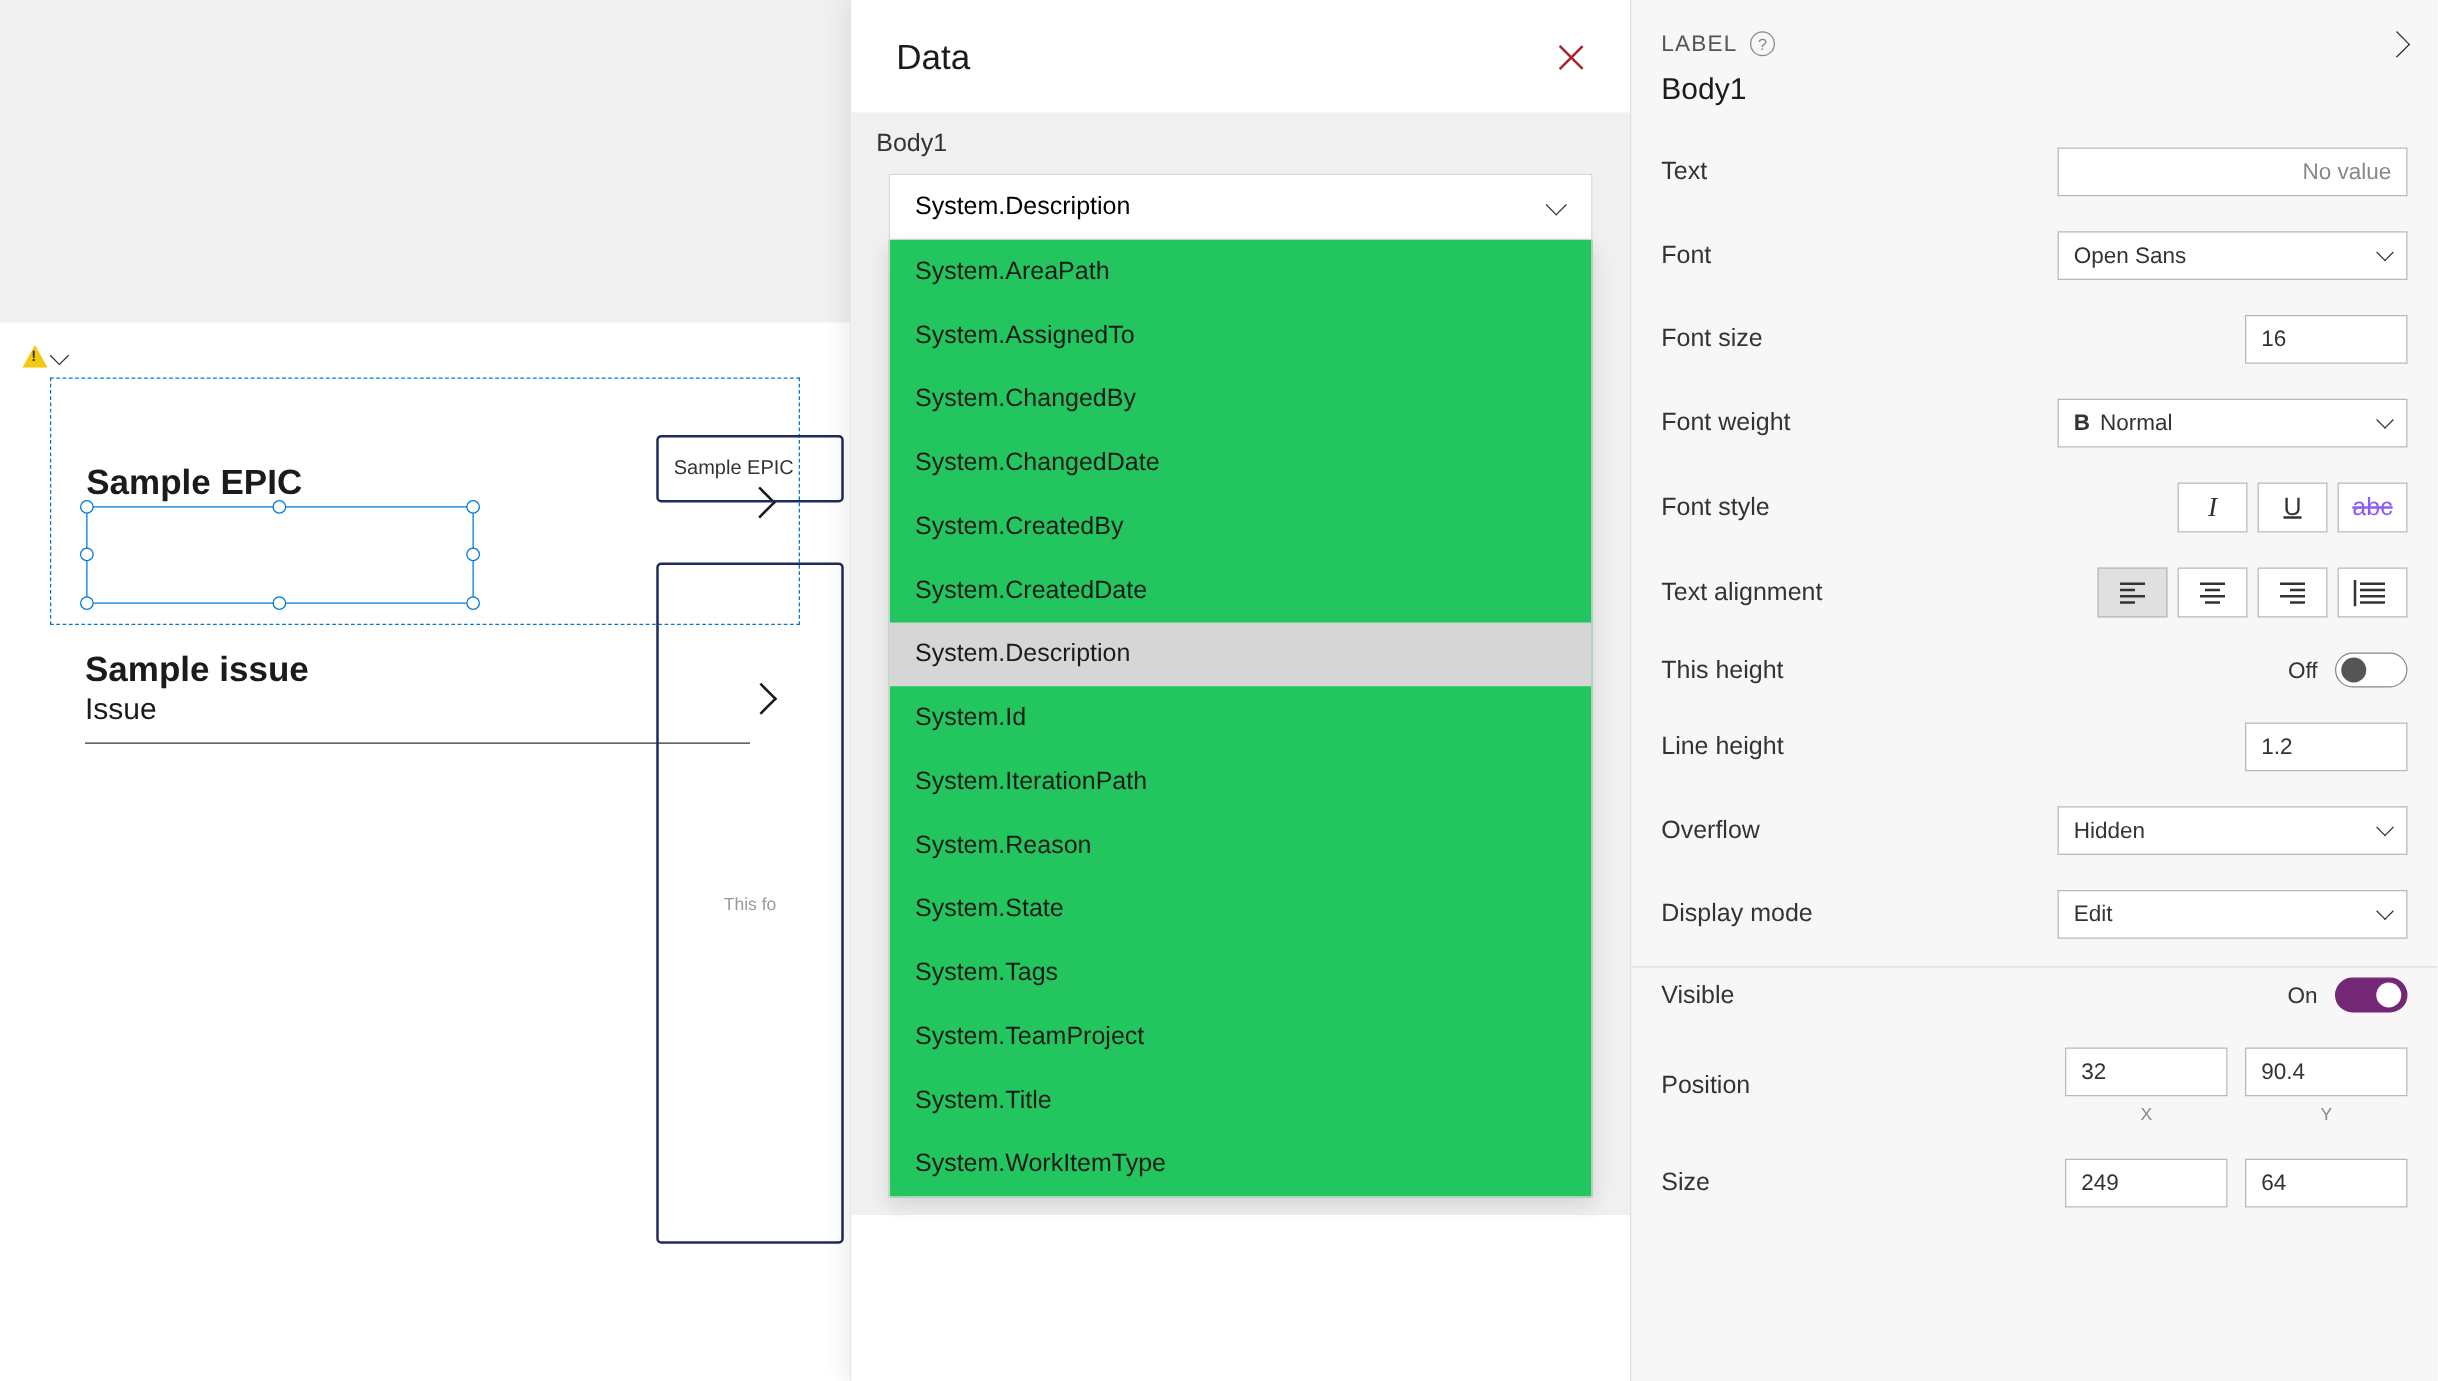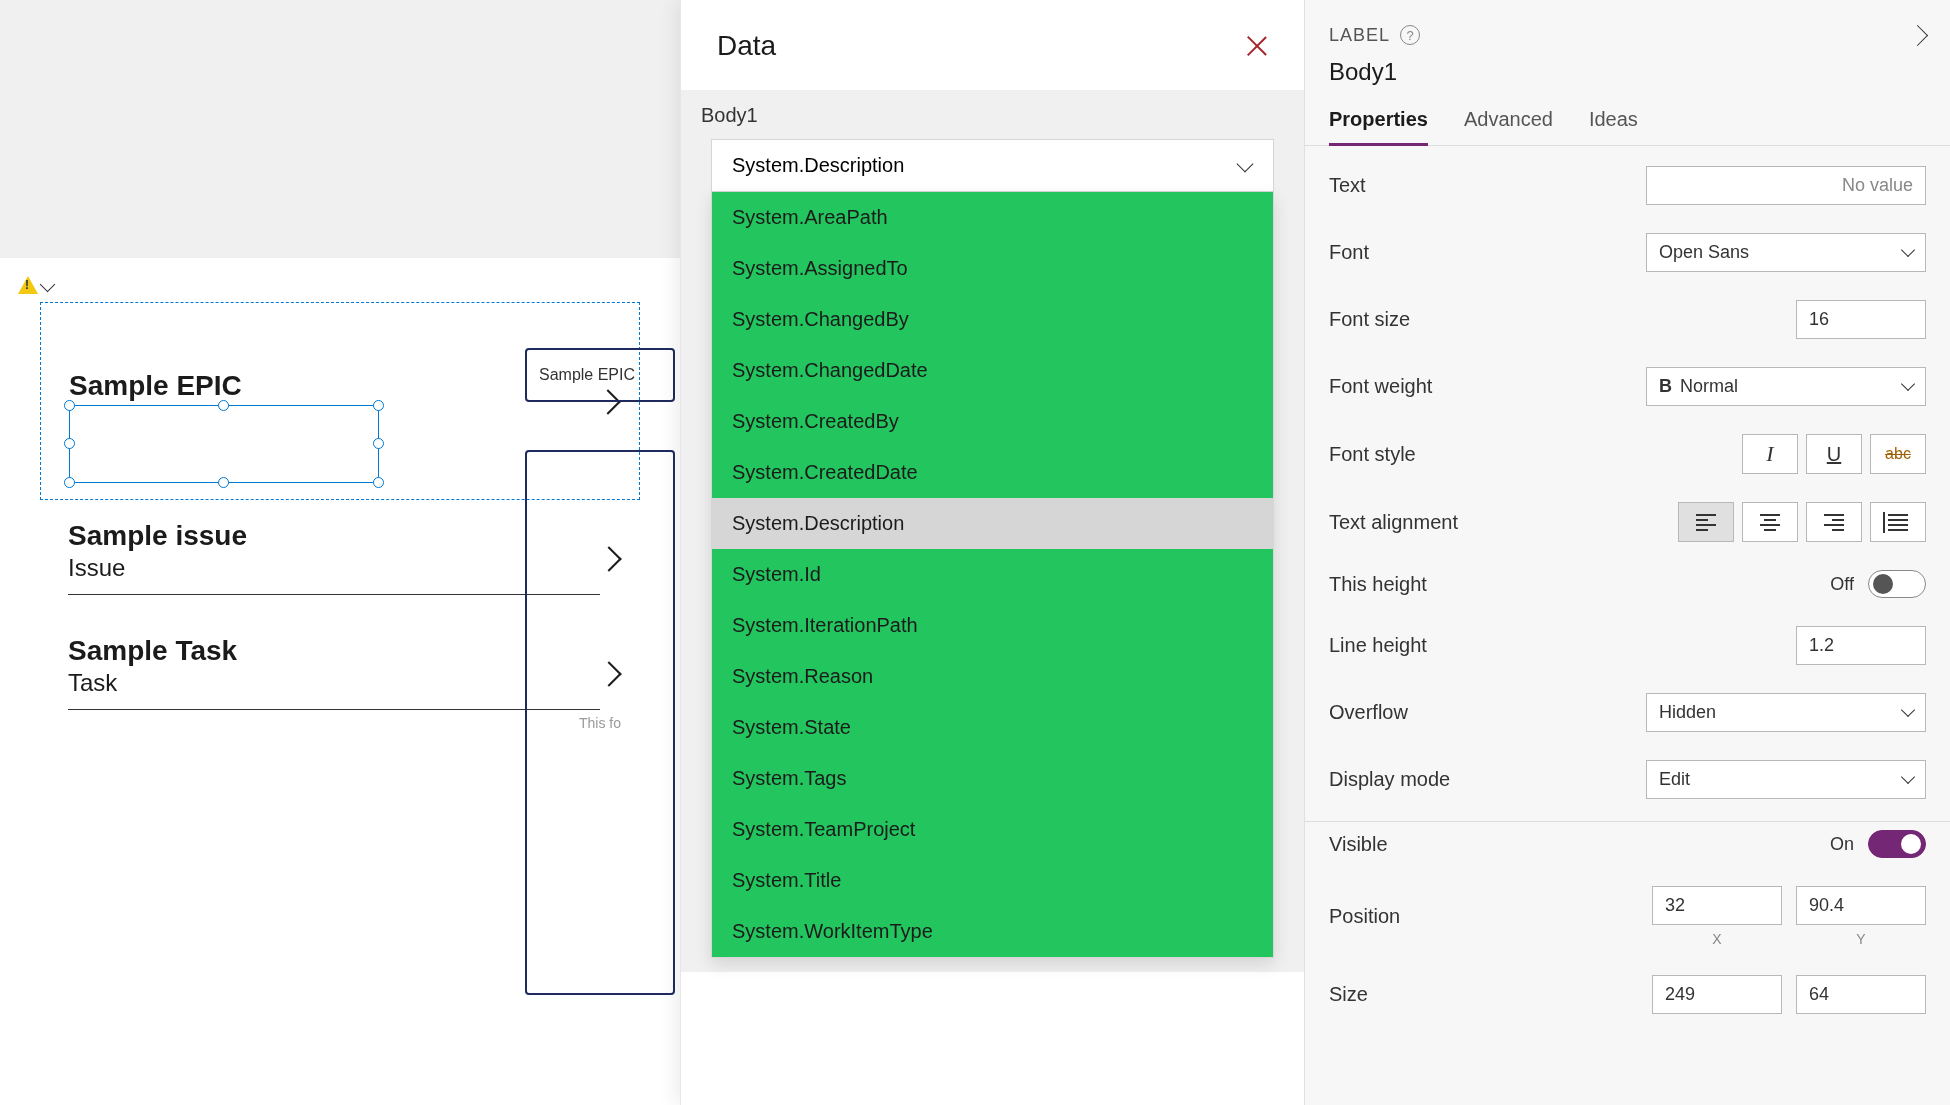--- a/index.html
+++ b/index.html
@@ -75,21 +75,21 @@
 .val-box.wide { width: 280px; text-align: right; }
 .val-box.sel { display:flex; align-items:center; justify-content:space-between; width:280px;gap:15px;}
 .val-box.sel .mini-chev::before { content:""; display:block; width:9px; height:9px; border-right:1.5px solid #333; border-bottom:1.5px solid #333; transform:rotate(45deg); position:relative; top:-3px;}
 .val-placeholder { color:#888; }
 .bold-B { font-weight:700; margin-right:8px; font-size:18px;}
 .btn-row { display:flex; gap:8px;}
 .sq-btn { width:56px; height:40px; background:#fff; border:1px solid #b8b8b8; display:flex; align-items:center; justify-content:center; font-size:20px; color:#333; cursor:pointer; }
 .sq-btn.active { background:#e0e0e0;}
 .ital { font-style:italic; font-family: Georgia, serif; font-size:22px;}
 .underl { text-decoration: underline; }
-.strike { text-decoration: line-through; font-size:16px; color:#a16207;}
+.strike { text-decoration: line-through; font-size:20px; color:#8b5cf6;}
 .align-lines { display:flex; flex-direction:column; gap:3px; width:20px;}
 .align-lines span { height:2px; background:#333; display:block;}
 .al-l span:nth-child(1){width:100%;} .al-l span:nth-child(2){width:60%;} .al-l span:nth-child(3){width:100%;} .al-l span:nth-child(4){width:60%;}
 .al-c span{margin:0 auto;} .al-c span:nth-child(1){width:100%;} .al-c span:nth-child(2){width:60%;} .al-c span:nth-child(3){width:100%;} .al-c span:nth-child(4){width:60%;}
 .al-r span{margin-left:auto;} .al-r span:nth-child(1){width:100%;} .al-r span:nth-child(2){width:60%;} .al-r span:nth-child(3){width:100%;} .al-r span:nth-child(4){width:60%;}
 .al-j span{width:100%;}
 .al-j { position:relative;}
 .al-j-bar{position:absolute; left:-5px; top:-2px; bottom:-2px; width:2px; background:#333;}
 .toggle { width:58px; height:28px; border:1px solid #888; border-radius:14px; position:relative; background:#fff; cursor:pointer;}
 .toggle .knob{ width:20px; height:20px; background:#555; border-radius:50%; position:absolute; top:3px; left:4px;}
@@ -129,28 +129,20 @@
       </div>
     </div>
     <div class="g-item">
       <div class="txt">
         <h3>Sample issue</h3>
         <div class="sub">Issue</div>
         <div class="sep"></div>
       </div>
       <div class="chev-right"></div>
     </div>
-    <div class="g-item">
-      <div class="txt">
-        <h3>Sample Task</h3>
-        <div class="sub">Task</div>
-        <div class="sep"></div>
-      </div>
-      <div class="chev-right"></div>
-    </div>
   </div>
 </div>
 
 <div class="preview-col">
   <div class="prev-card prev-small">
       <span>Sample EPIC</span>
     </div>
   <div class="prev-card prev-big">
       <span>This fo</span>
     </div>
@@ -189,25 +181,20 @@
 
 <div class="props-panel">
   <div class="props-head">
     <div class="props-head-l">
       <span class="lbl">LABEL</span>
       <div class="help-circ">?</div>
     </div>
     <div class="adv-chev"></div>
   </div>
   <div class="props-name">Body1</div>
-  <div class="tabs">
-    <div class="tab active">Properties</div>
-    <div class="tab">Advanced</div>
-    <div class="tab">Ideas</div>
-  </div>
 
   <div class="prop-list">
     <div class="prop-row">
       <span>Text</span>
       <div class="val-box wide"><span class="val-placeholder">No value</span></div>
     </div>
     <div class="prop-row">
       <span>Font</span>
       <div class="val-box sel">
           <span>Open Sans</span>

